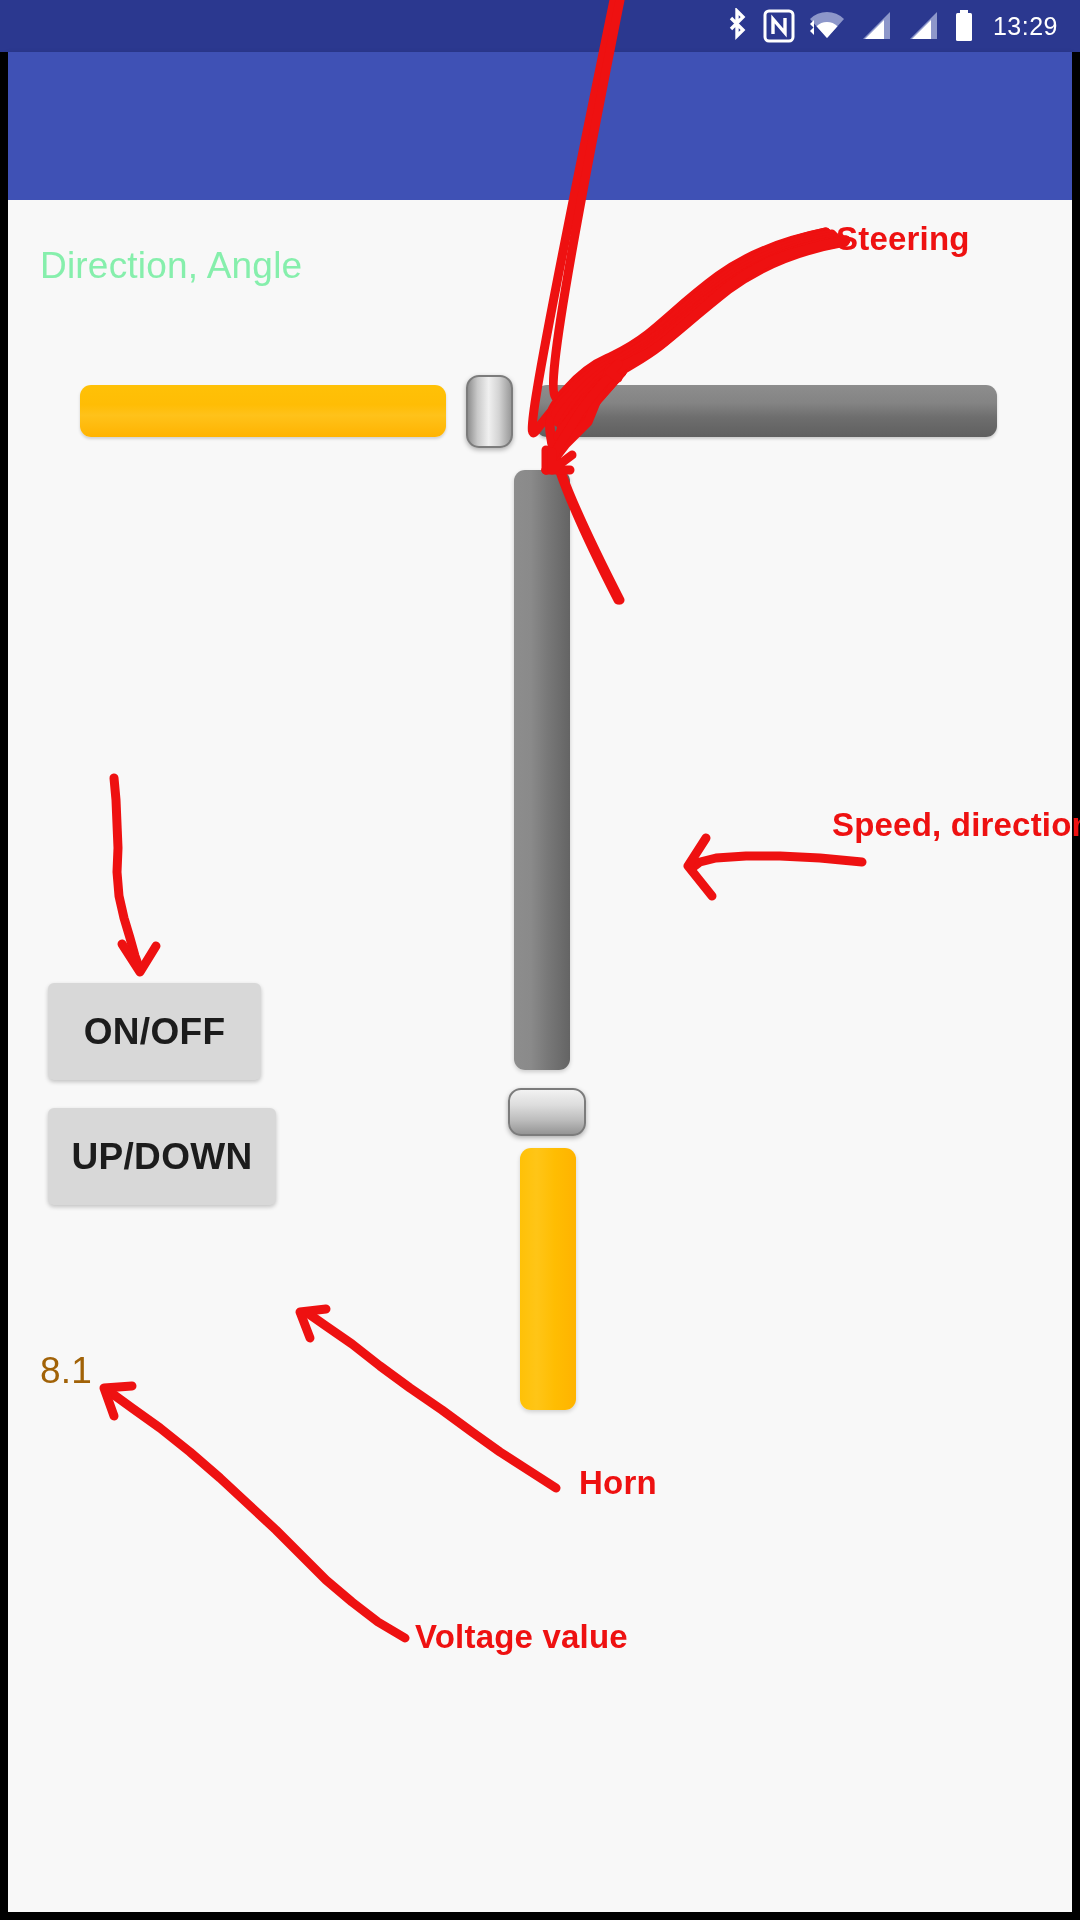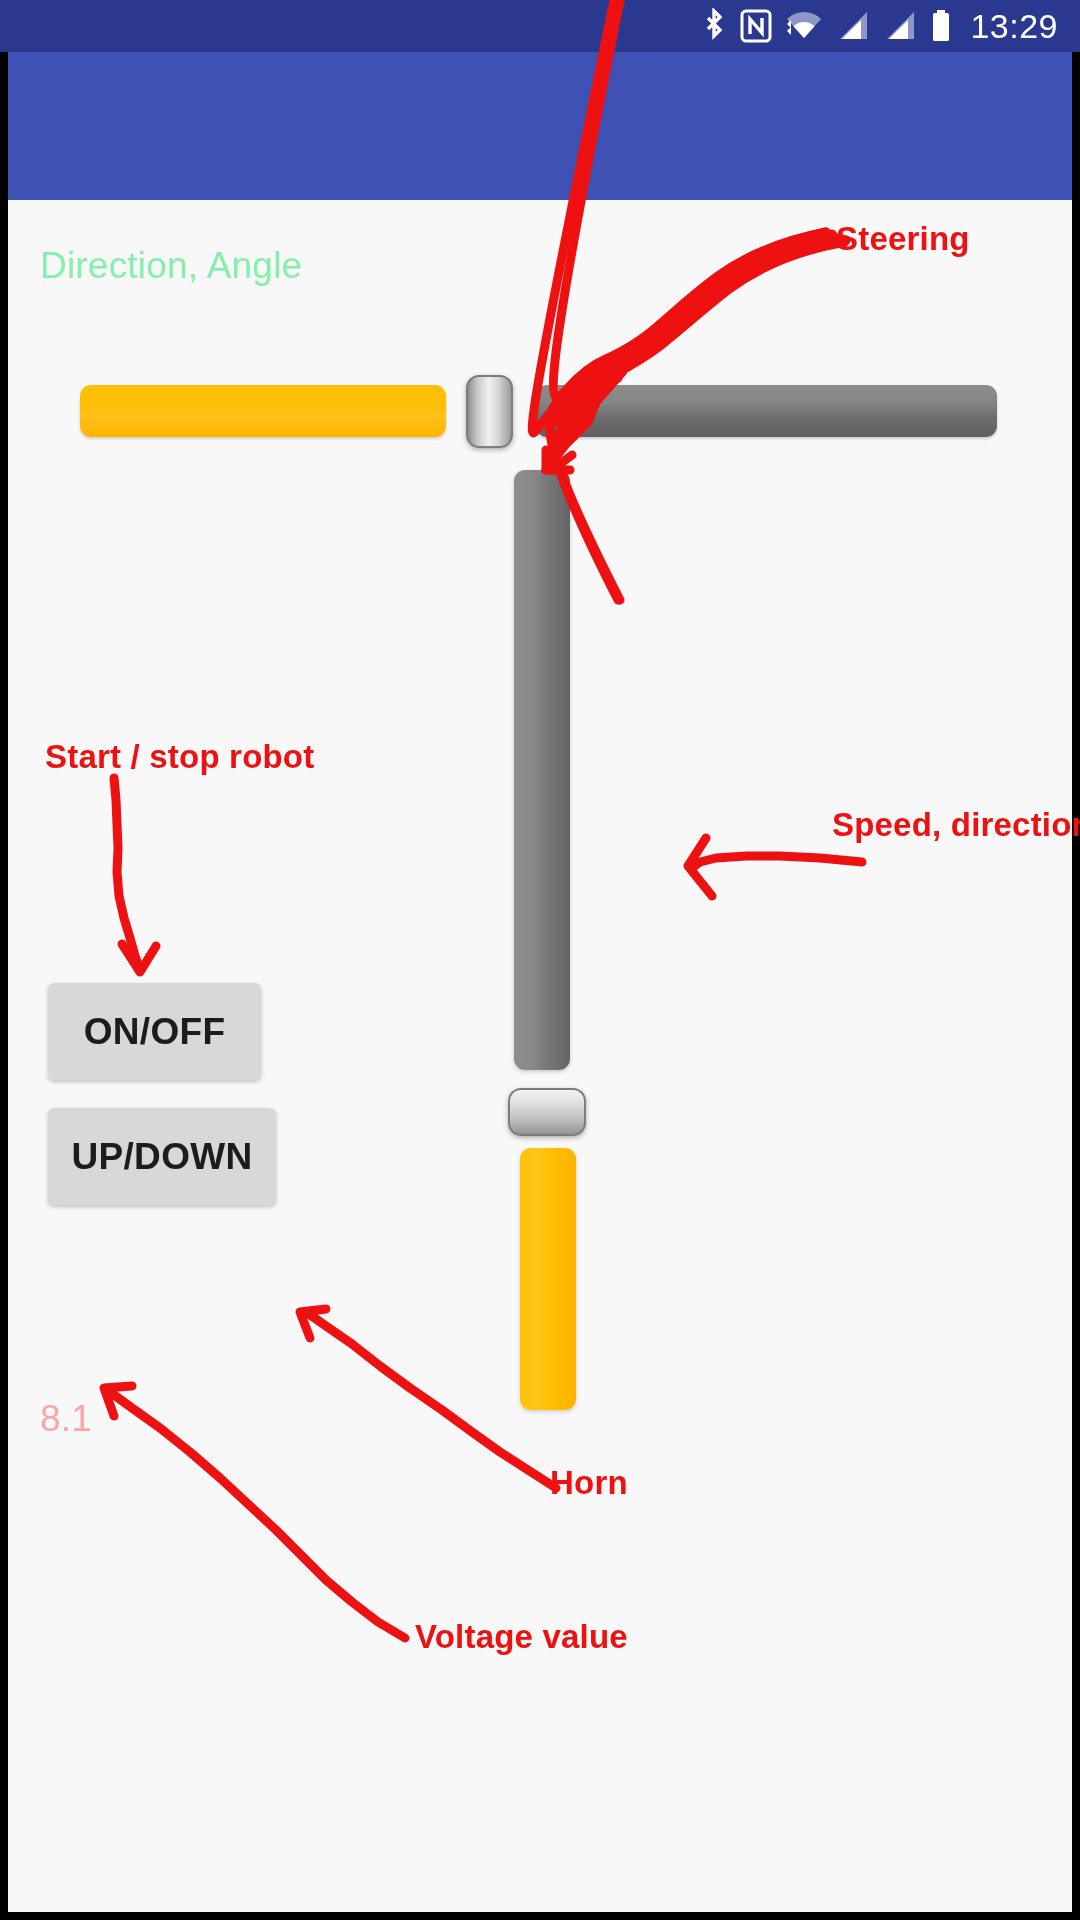--- a/index.html
+++ b/index.html
@@ -36,21 +36,21 @@
     display: flex;
     align-items: center;
     gap: 13px;
   }
   .status-icon {
     display: block;
     line-height: 0;
   }
   .status-clock {
     color: #ffffff;
-    font-size: 34px;
+    font-size: 25px;
     font-weight: 400;
     letter-spacing: 0.5px;
     margin-left: 18px;
     line-height: 1;
   }
 
   
   .app-bar {
     position: absolute;
     left: 8px;
@@ -189,23 +189,22 @@
   }
   .btn-onoff   { left: 48px; top: 983px;  width: 213px; height: 97px; }
   .btn-updown  { left: 48px; top: 1108px; width: 228px; height: 97px; }
   .btn-custom1 { left: 48px; top: 1233px; width: 213px; height: 97px; }
 
   .voltage {
     position: absolute;
     left: 40px;
     top: 1350px;
     font-size: 37px;
-    color: #fca5a5;
+    color: #a16207;
     letter-spacing: 0.2px;
-    margin-top: 48px;
   }
 
   
   .annot-layer {
     position: absolute;
     left: 0;
     top: 0;
     width: 1080px;
     height: 1468px;
     pointer-events: none;
@@ -215,21 +214,21 @@
     color: #ee1111;
     font-size: 33px;
     font-weight: 700;
     font-family: "Liberation Sans", sans-serif;
     white-space: nowrap;
     letter-spacing: 0.2px;
   }
   .a-steering { left: 836px; top: 220px; }
   .a-startstop { left: 45px; top: 738px; }
   .a-speeddir { left: 832px; top: 806px; }
-  .a-horn     { left: 550px; top: 1464px; }
+  .a-horn     { left: 579px; top: 1464px; }
   .a-voltage  { left: 415px; top: 1618px; }
 </style>
 </head>
 <body>
 
 <div id="screen">
 
   <div class="status-bar">
     <div class="status-icons">
 
@@ -425,19 +424,18 @@
       </g>
 
       <g>
         <polyline class="ink" points="405,1638 378,1622 352,1602 326,1580 302,1556 276,1530
                   248,1504 220,1478 190,1452 160,1428 132,1408 110,1392"></polyline>
         <polyline class="ink" points="132,1386 104,1388 114,1416"></polyline>
       </g>
     </svg>
 
     <div class="annot-text a-steering">Steering</div>
-    <div class="annot-text a-startstop">Start / stop robot</div>
     <div class="annot-text a-speeddir">Speed, direction</div>
     <div class="annot-text a-horn">Horn</div>
     <div class="annot-text a-voltage">Voltage value</div>
   </div>
 
 </div>
 
 </body></html>

